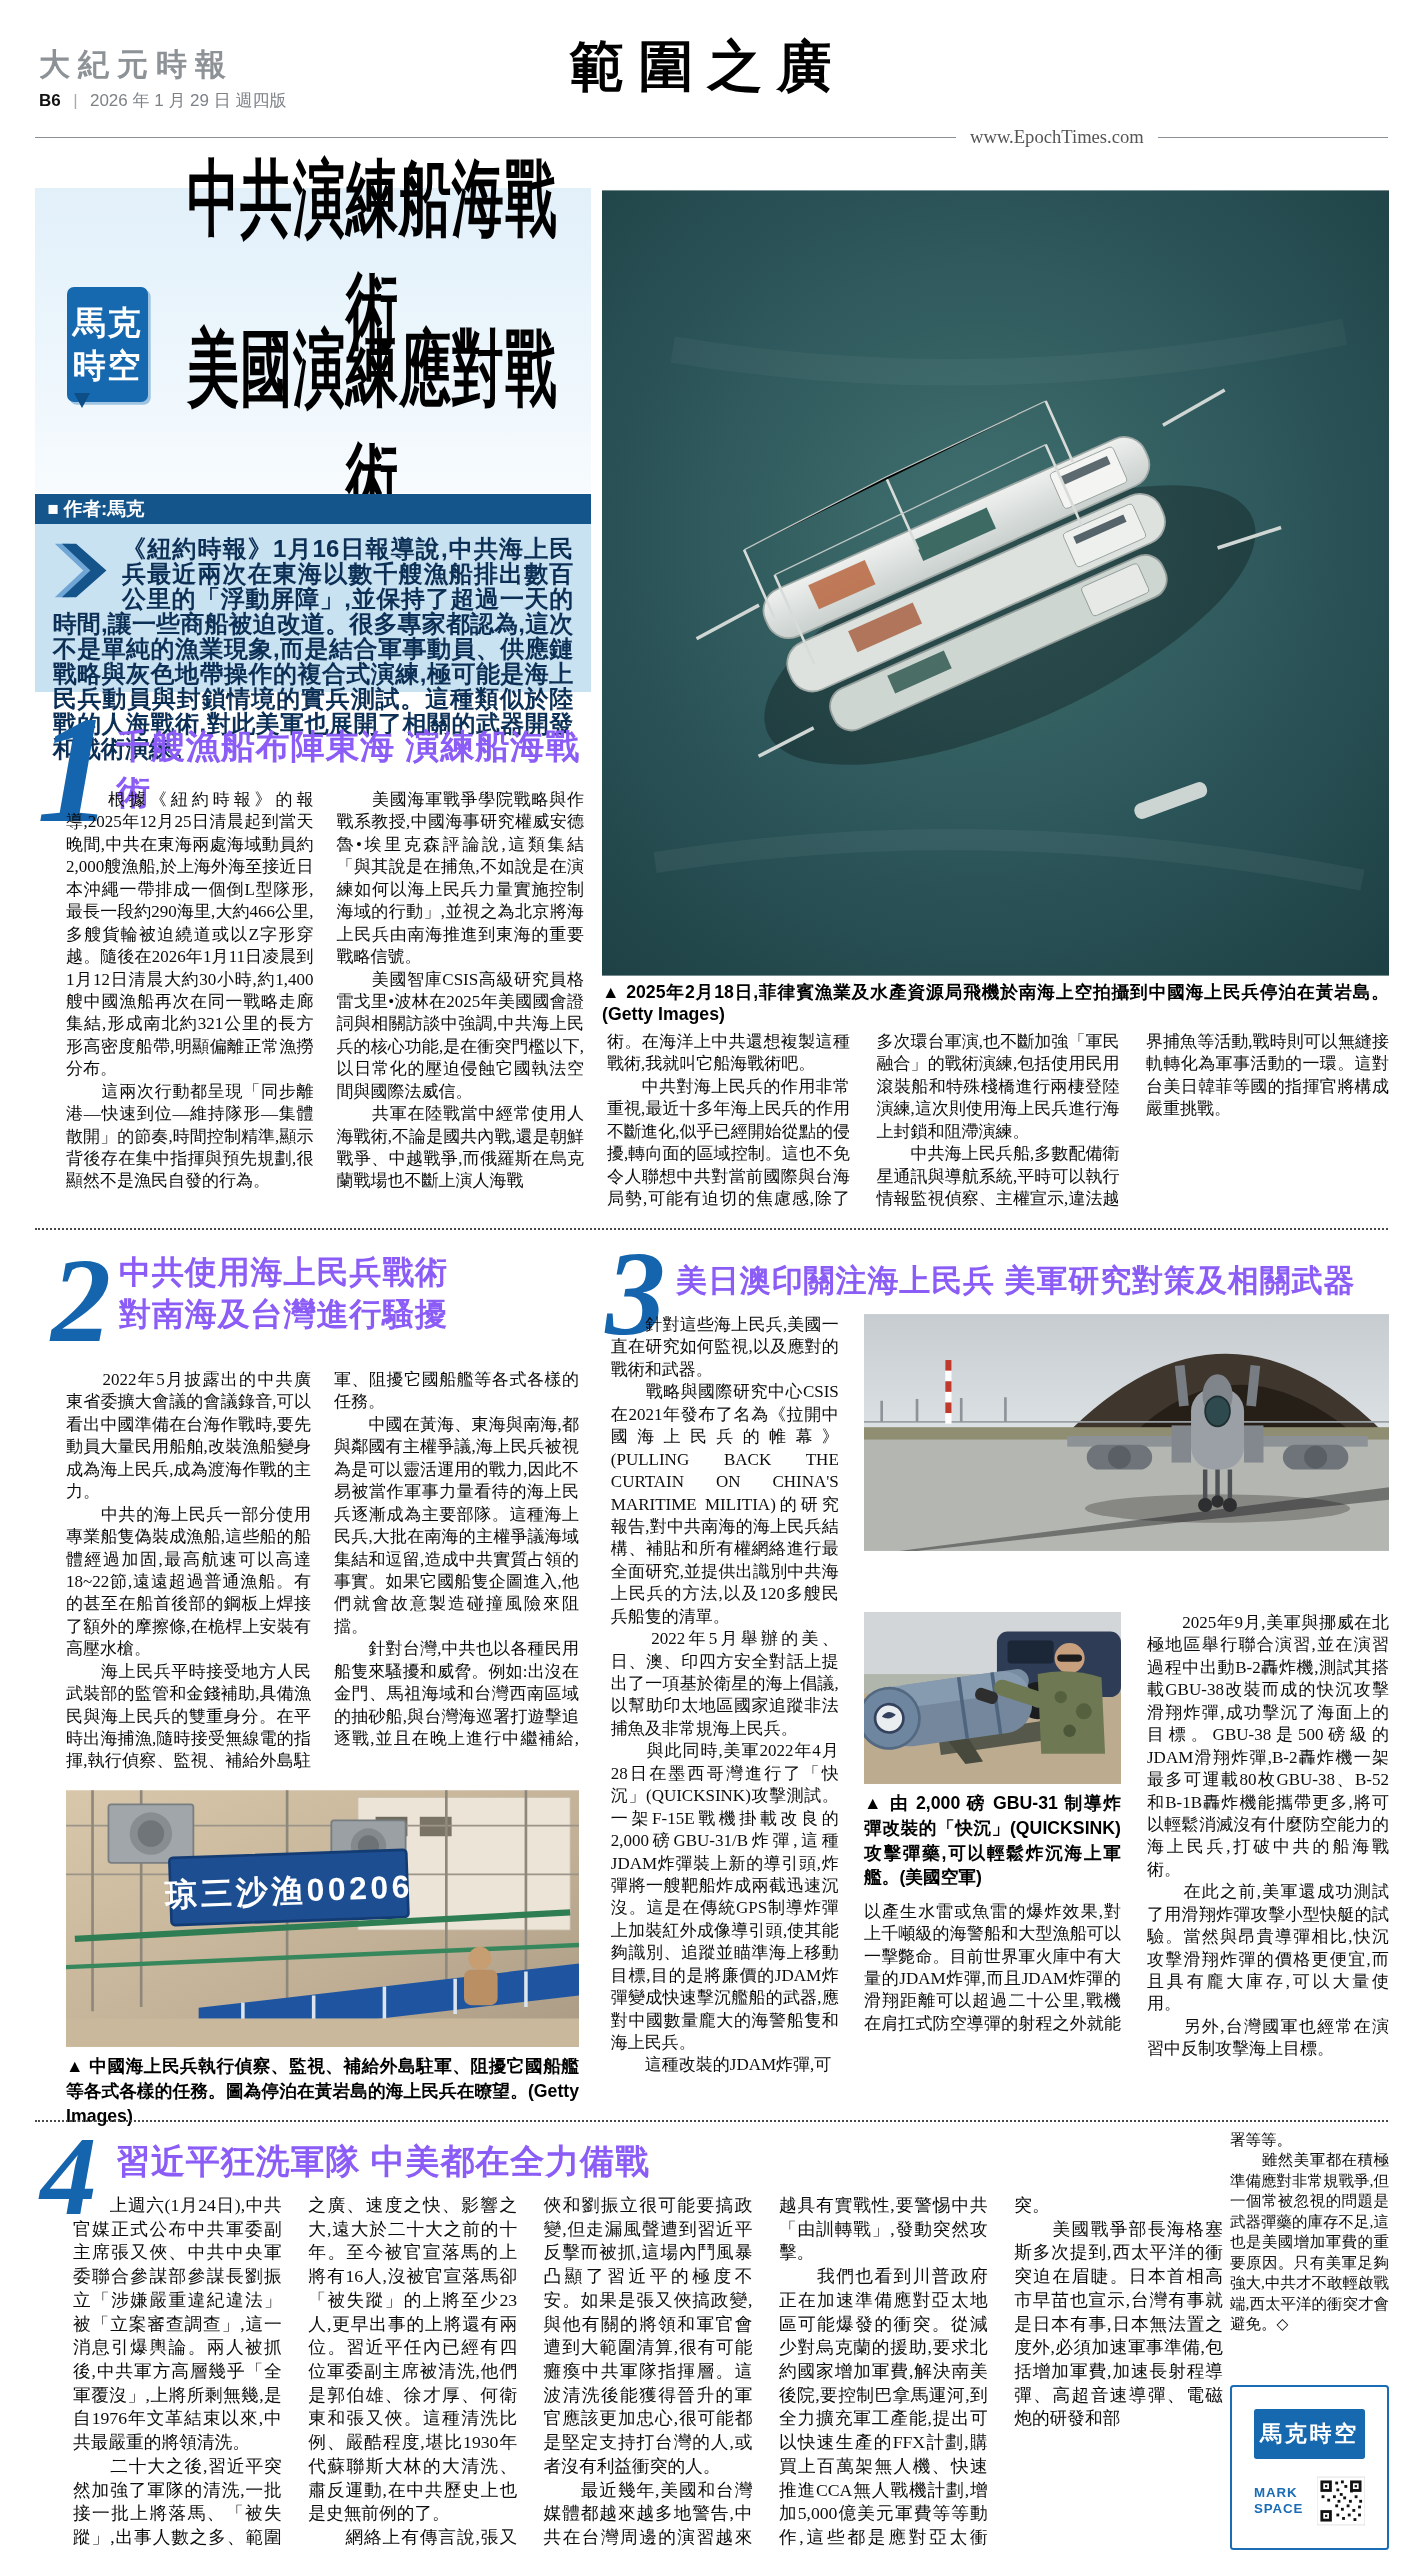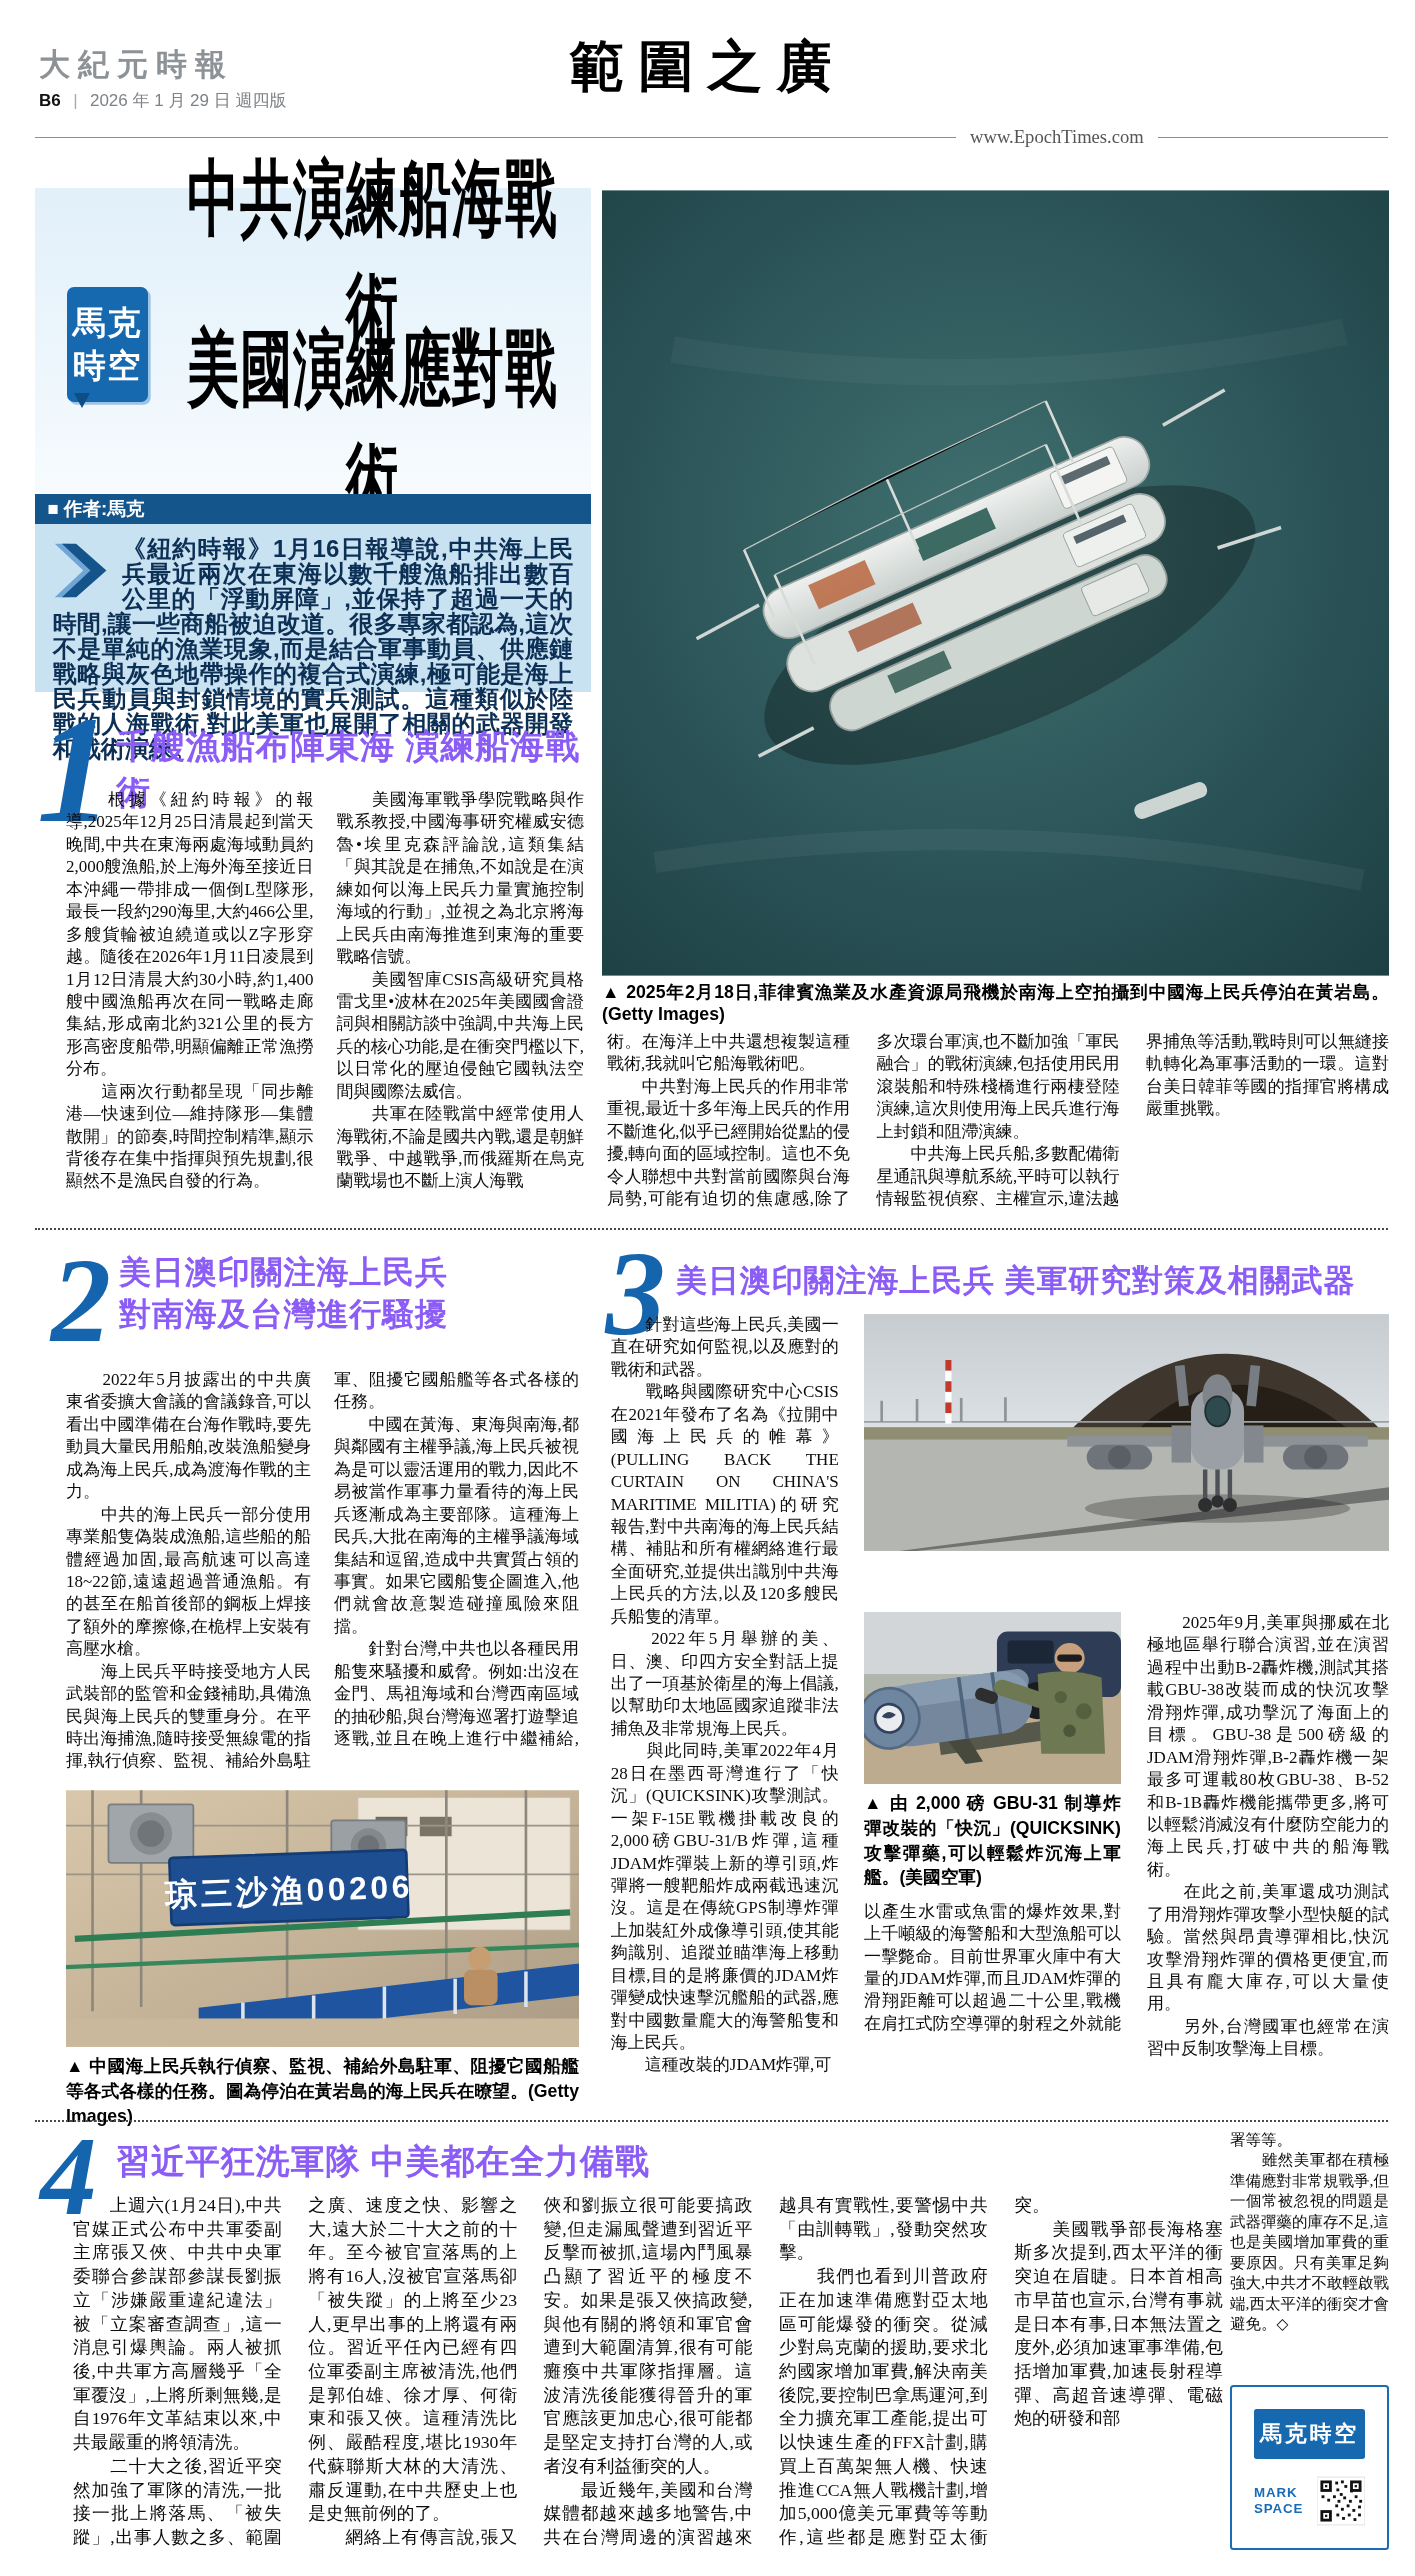--- a/index.html
+++ b/index.html
@@ -140,21 +140,21 @@
   </div>
   <div class="abs bt cols3" style="left:607px;top:1031px;width:782px;height:189px;overflow:hidden;">術。在海洋上中共還想複製這種戰術,我就叫它船海戰術吧。
 　　中共對海上民兵的作用非常重視,最近十多年海上民兵的作用不斷進化,似乎已經開始從點的侵擾,轉向面的區域控制。這也不免令人聯想中共對當前國際與台海局勢,可能有迫切的焦慮感,除了多次環台軍演,也不斷加強「軍民融合」的戰術演練,包括使用民用滾裝船和特殊棧橋進行兩棲登陸演練,這次則使用海上民兵進行海上封鎖和阻滯演練。
 　　中共海上民兵船,多數配備衛星通訊與導航系統,平時可以執行情報監視偵察、主權宣示,違法越界捕魚等活動,戰時則可以無縫接軌轉化為軍事活動的一環。這對台美日韓菲等國的指揮官將構成嚴重挑戰。</div>
 
   <div class="abs dotted" style="left:35px;top:1228px;width:1353px;"></div>
 
   <div class="abs" style="left:35px;top:1240px;width:545px;height:876px;">
     <div class="abs num" style="left:16px;top:7px;font-size:120px;">2</div>
     <div class="abs head" style="left:84px;top:10.6px;font-size:32px;line-height:1.32;">
-      <div>美日澳印關注海上民兵</div>
+      <div>中共使用海上民兵戰術</div>
       <div>對南海及台灣進行騷擾</div>
     </div>
     <div class="abs bt cols2" style="left:31px;top:129px;width:513px;height:416px;overflow:hidden;">　　2022年5月披露出的中共廣東省委擴大會議的會議錄音,可以看出中國準備在台海作戰時,要先動員大量民用船舶,改裝漁船變身成為海上民兵,成為渡海作戰的主力。
 　　中共的海上民兵一部分使用專業船隻偽裝成漁船,這些船的船體經過加固,最高航速可以高達18~22節,遠遠超過普通漁船。有的甚至在船首後部的鋼板上焊接了額外的摩擦條,在桅桿上安裝有高壓水槍。
 　　海上民兵平時接受地方人民武裝部的監管和金錢補助,具備漁民與海上民兵的雙重身分。在平時出海捕漁,隨時接受無線電的指揮,執行偵察、監視、補給外島駐軍、阻擾它國船艦等各式各樣的任務。
 　　中國在黃海、東海與南海,都與鄰國有主權爭議,海上民兵被視為是可以靈活運用的戰力,因此不易被當作軍事力量看待的海上民兵逐漸成為主要部隊。這種海上民兵,大批在南海的主權爭議海域集結和逗留,造成中共實質占領的事實。如果它國船隻企圖進入,他們就會故意製造碰撞風險來阻擋。
 　　針對台灣,中共也以各種民用船隻來騷擾和威脅。例如:出沒在金門、馬祖海域和台灣西南區域的抽砂船,與台灣海巡署打遊擊追逐戰,並且在晚上進行中繼補給,使得台灣在海防巡邏上增添了不少壓力。</div>
 
     <div class="abs" style="left:31px;top:550px;width:513px;height:257px;">
       <svg class="photo" width="513" height="257" viewBox="0 0 580 290">

